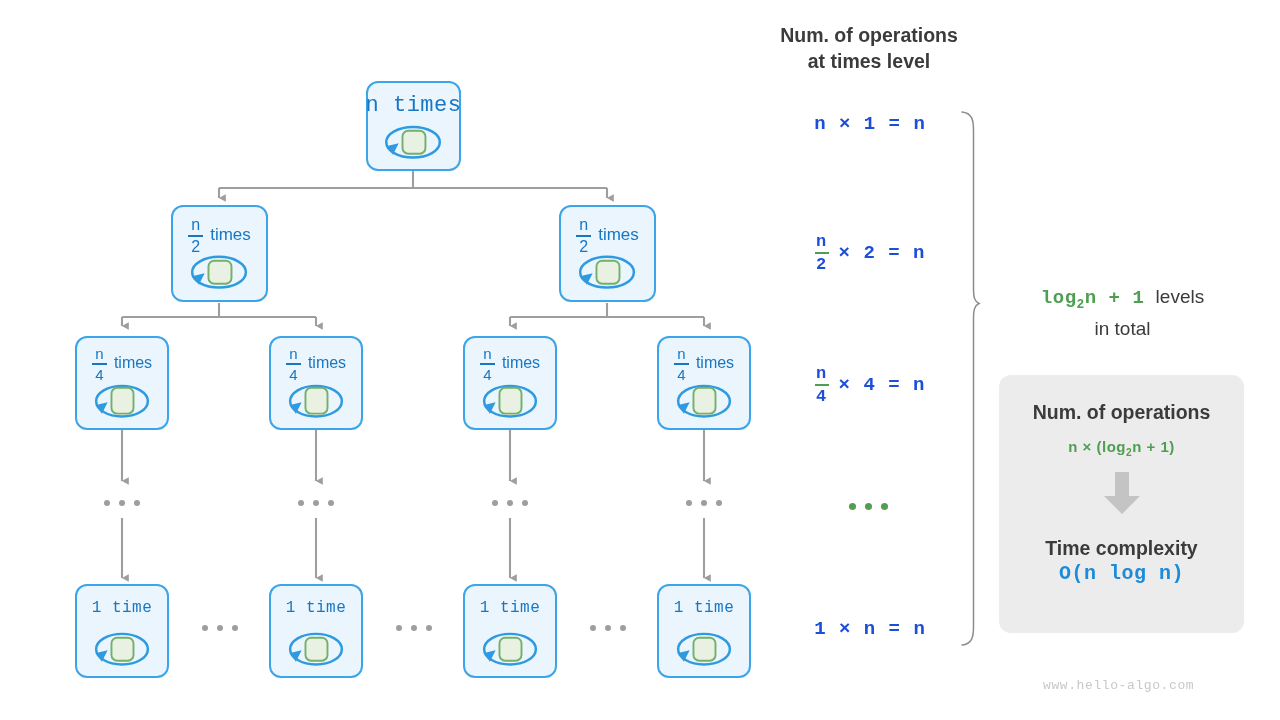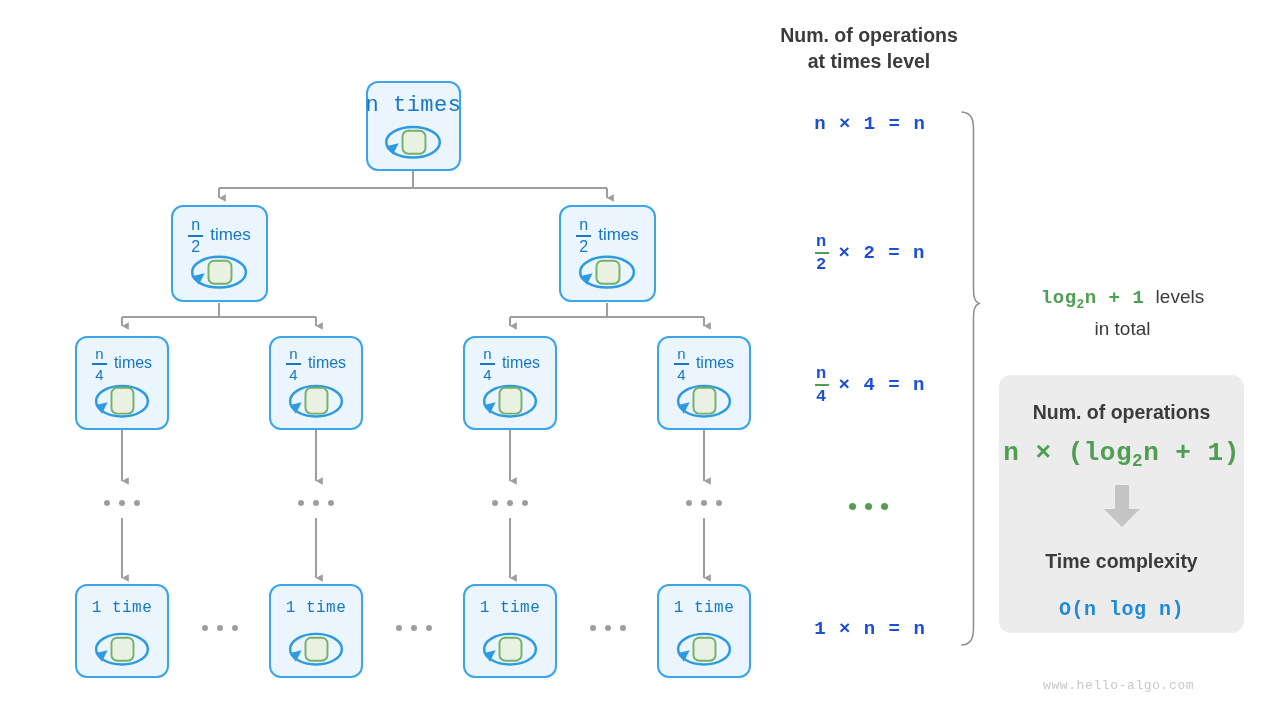--- a/index.html
+++ b/index.html
@@ -125,22 +125,22 @@
     box-sizing:border-box;
     display:flex;
     flex-direction:column;
     align-items:center;
   }
   .card .t{
     font-weight:bold;color:#3b3b3b;font-size:19.5px;
     font-family:"Liberation Sans", sans-serif;text-align:center;
   }
   .card .f{
-    color:#4f9e52;font-weight:bold;font-size:26px;
-    font-family:Liberation Mono, monospace;letter-spacing:0.5px;text-align:left;
+    color:#4f9e52;font-weight:bold;font-size:15px;
+    font-family:Liberation Sans, sans-serif;letter-spacing:0.5px;text-align:left;
   }
   .card .f sub{font-size:0.68em;}
   .card .b{
     color:#1d8ada;font-weight:bold;font-size:20px;
     font-family:"Liberation Mono", monospace;letter-spacing:0.5px;text-align:center;
   }
   .card .downarrow{width:44px;height:46px;}
 
   .watermark{
     position:absolute;
@@ -450,18 +450,18 @@
     <div>in total</div>
   </div>
 
   <div class="card" style="left:999px;top:375px;width:245px;height:258px;padding-top:26px;">
     <div class="t">Num. of operations</div>
     <div class="f" style="margin-top:14px;"><span>n × (log</span><sub>2</sub><span>n + 1)</span></div>
     <svg class="downarrow" viewBox="0 0 44 46" style="margin-top:12px;">
       <path d="M15,2 L29,2 L29,26 L40,26 L22,44 L4,26 L15,26 Z" fill="#c4c4c4"></path>
     </svg>
     <div class="t" style="margin-top:21px;">Time complexity</div>
-    <div class="b" style="margin-top:25px;">O(n log n)</div>
+    <div class="b" style="margin-top:2px;">O(n log n)</div>
   </div>
 
   <div class="watermark" style="left:1043px;top:678px;">www.hello-algo.com</div>
 
 </div>
 
 </body></html>

